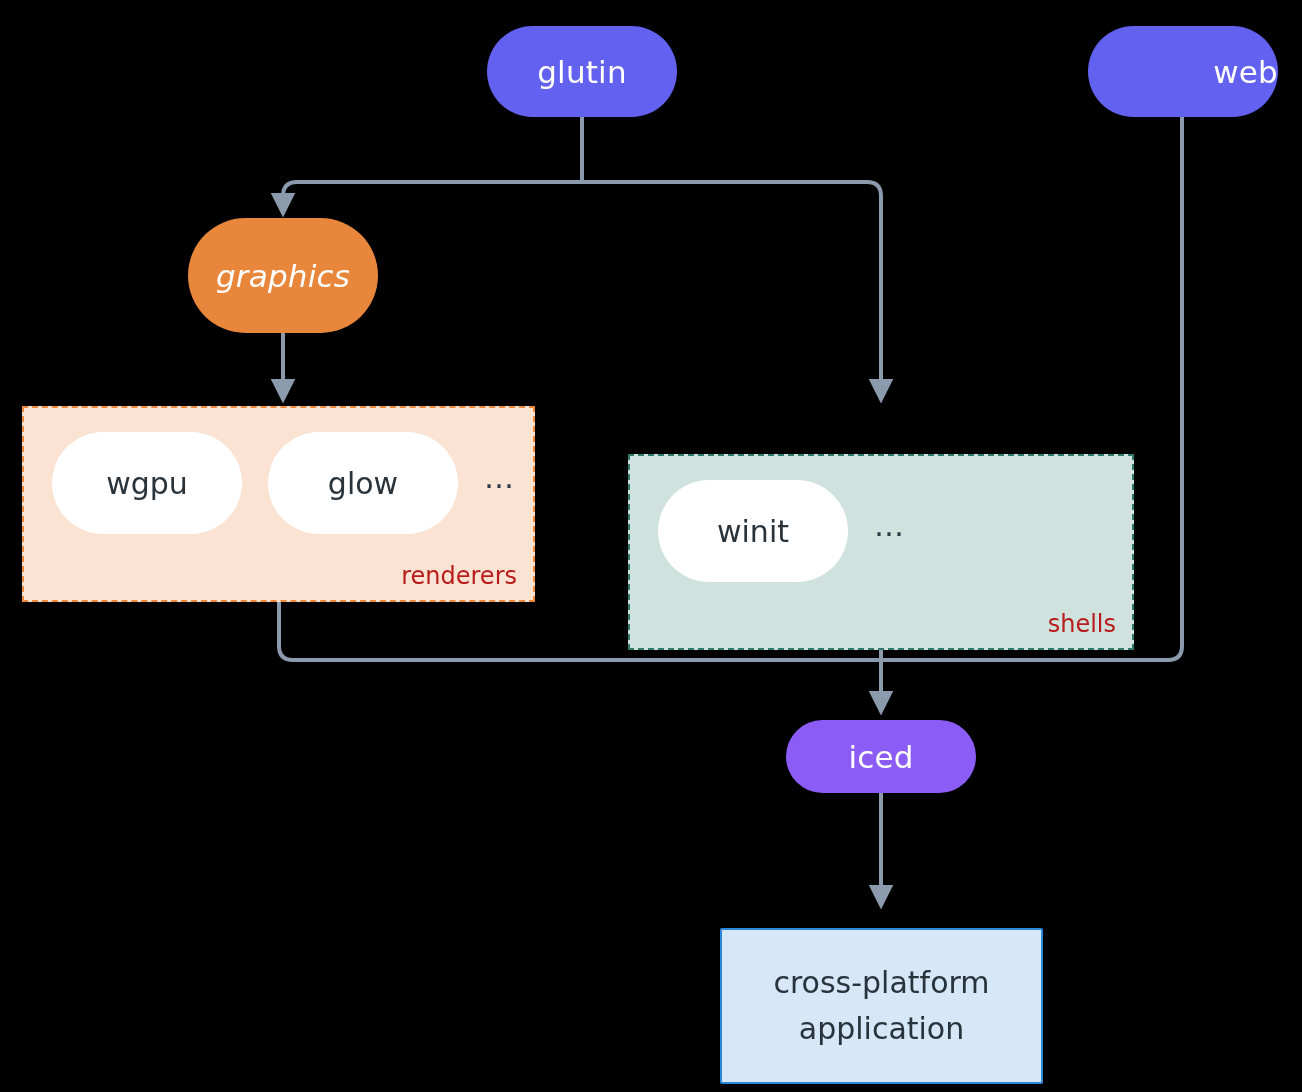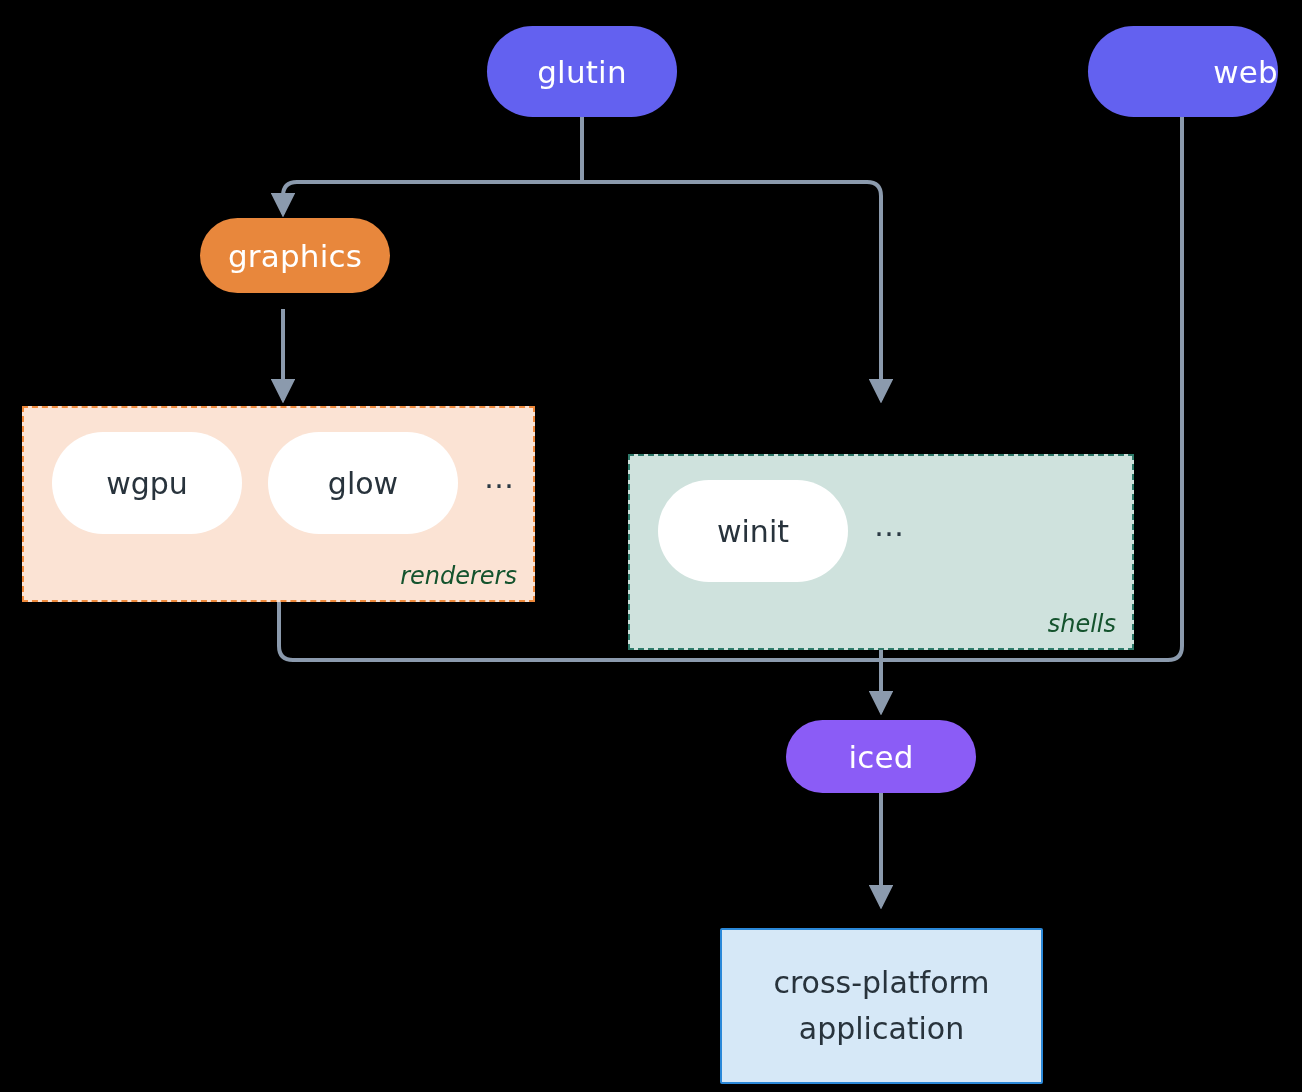--- a/index.html
+++ b/index.html
@@ -69,22 +69,21 @@
   }
   .group-shells {
     background: #cfe2dd;
     border: 2px dashed #2f7a6a;
   }
   .group-label {
     position: absolute;
     right: 16px;
     bottom: 10px;
     font-size: 24px;
-    color: #14532d;
-    font-style: italic;
+    color: #b91c1c;
   }
   .leaf-row {
     position: absolute;
     left: 0;
     top: 24px;
     display: flex;
     align-items: center;
     gap: 26px;
     padding-left: 28px;
   }
@@ -152,21 +151,21 @@
   </svg>
 
   <div class="node pill pill-purple" style="left:487px; top:26px; width:190px; height:91px;">
     <span>glutin</span>
   </div>
 
   <div class="node pill pill-purple" style="left:1088px; top:26px; width:190px; height:91px;justify-content:flex-end;">
     <span>web</span>
   </div>
 
-  <div class="node pill pill-orange" style="left:200px; top:218px; width:190px; height:75px;">
+  <div class="node pill pill-orange" style="left:188px; top:218px; width:190px; height:115px;font-style:italic;">
     <span>graphics</span>
   </div>
 
   <div class="group group-renderers" style="left:22px; top:406px; width:513px; height:196px;">
     <div class="leaf-row">
       <div class="leaf">
         <span>wgpu</span>
       </div>
       <div class="leaf">
         <span>glow</span>

